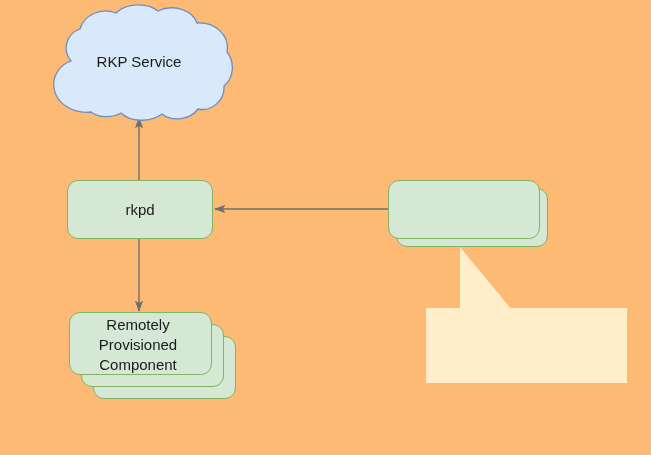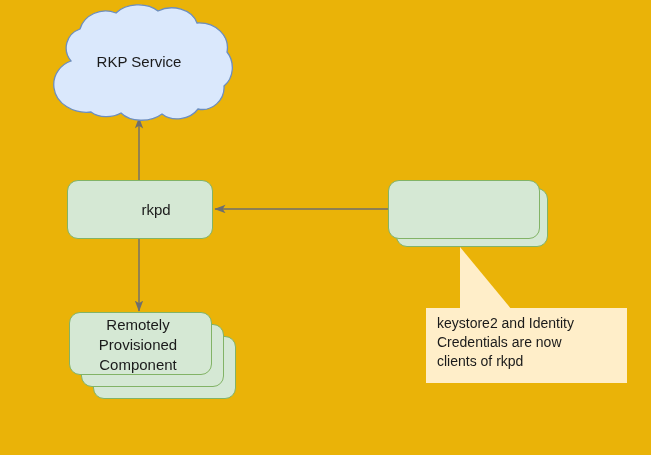--- a/index.html
+++ b/index.html
@@ -4,21 +4,21 @@
 <style>
   html, body {
     margin: 0;
     padding: 0;
     background: #000000;
   }
   #canvas {
     position: relative;
     width: 651px;
     height: 455px;
-    background: #eab308;
+    background: #fdba74;
     overflow: hidden;
     font-family: "Liberation Sans", sans-serif;
   }
   .node-label {
     position: absolute;
     color: #1a1a1a;
     font-size: 15px;
     line-height: 20px;
     text-align: center;
     white-space: pre-line;
@@ -39,21 +39,21 @@
   }
   
   .rbox {
     position: absolute;
     background: #d5e8d4;
     border: 1px solid #82b366;
     border-radius: 11px;
     box-sizing: border-box;
   }
   #rkpd-box { left: 67px; top: 180px; width: 146px; height: 59px; }
-  #rkpd-label { left: 67px; top: 200px; width: 146px; padding-left: 16px; }
+  #rkpd-label { left: 67px; top: 200px; width: 146px; }
 
   
   #clients-layer-2 { left: 396px; top: 188px; width: 152px; height: 59px; z-index: 1; }
   #clients-layer-1 { left: 388px; top: 180px; width: 152px; height: 59px; z-index: 2; }
   #clients-label { left: 388px; top: 200px; width: 152px; z-index: 3; }
 
   
   #rpc-layer-3 { left: 93px; top: 336px; width: 143px; height: 63px; z-index: 1; }
   #rpc-layer-2 { left: 81px; top: 324px; width: 143px; height: 63px; z-index: 2; }
   #rpc-layer-1 { left: 69px; top: 312px; width: 143px; height: 63px; z-index: 3; }
@@ -145,17 +145,14 @@
   <div class="rbox" id="rpc-layer-2"></div>
   <div class="rbox" id="rpc-layer-1"></div>
   <div class="node-label" id="rpc-label">Remotely
 Provisioned
 Component</div>
 
   <svg id="callout-tail" viewBox="0 0 60 66">
     <path d="M5,3 L5,66 L57,66 Z" fill="#ffeec9"></path>
   </svg>
   <div id="callout-box"></div>
-  <div id="callout-text">keystore2 and Identity
-Credentials are now
-clients of rkpd</div>
 
 </div>
 
 </body></html>

